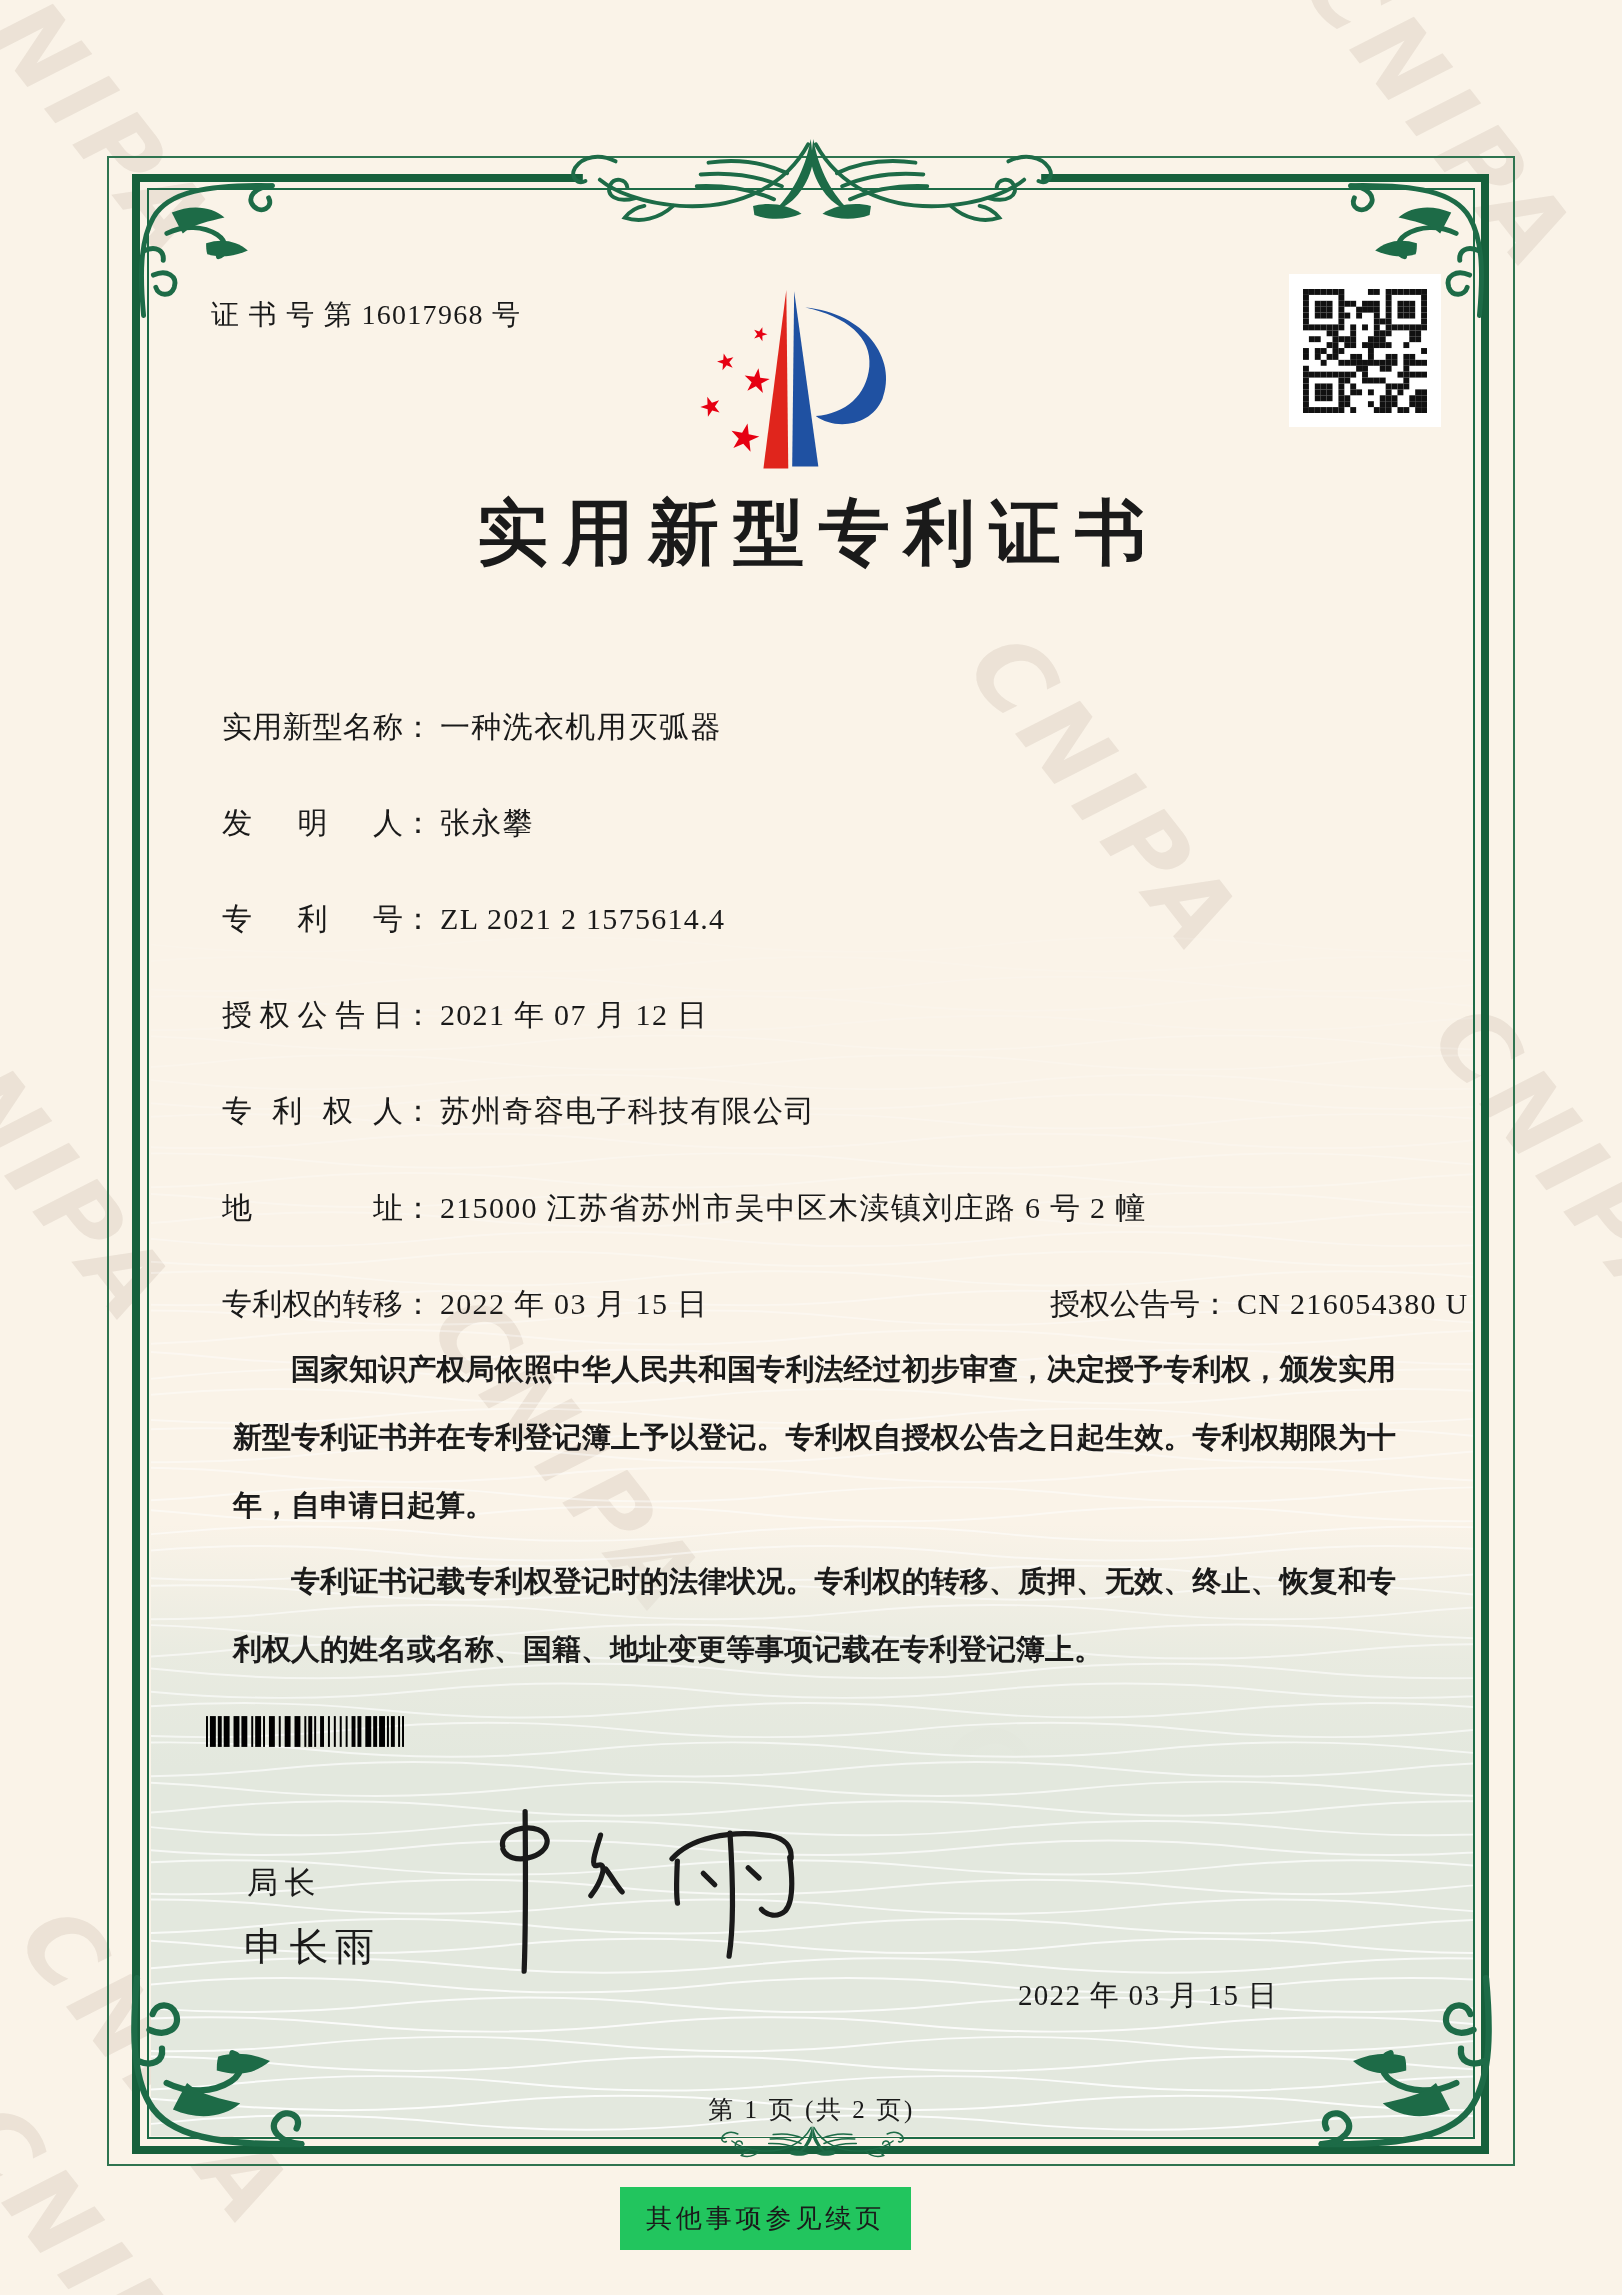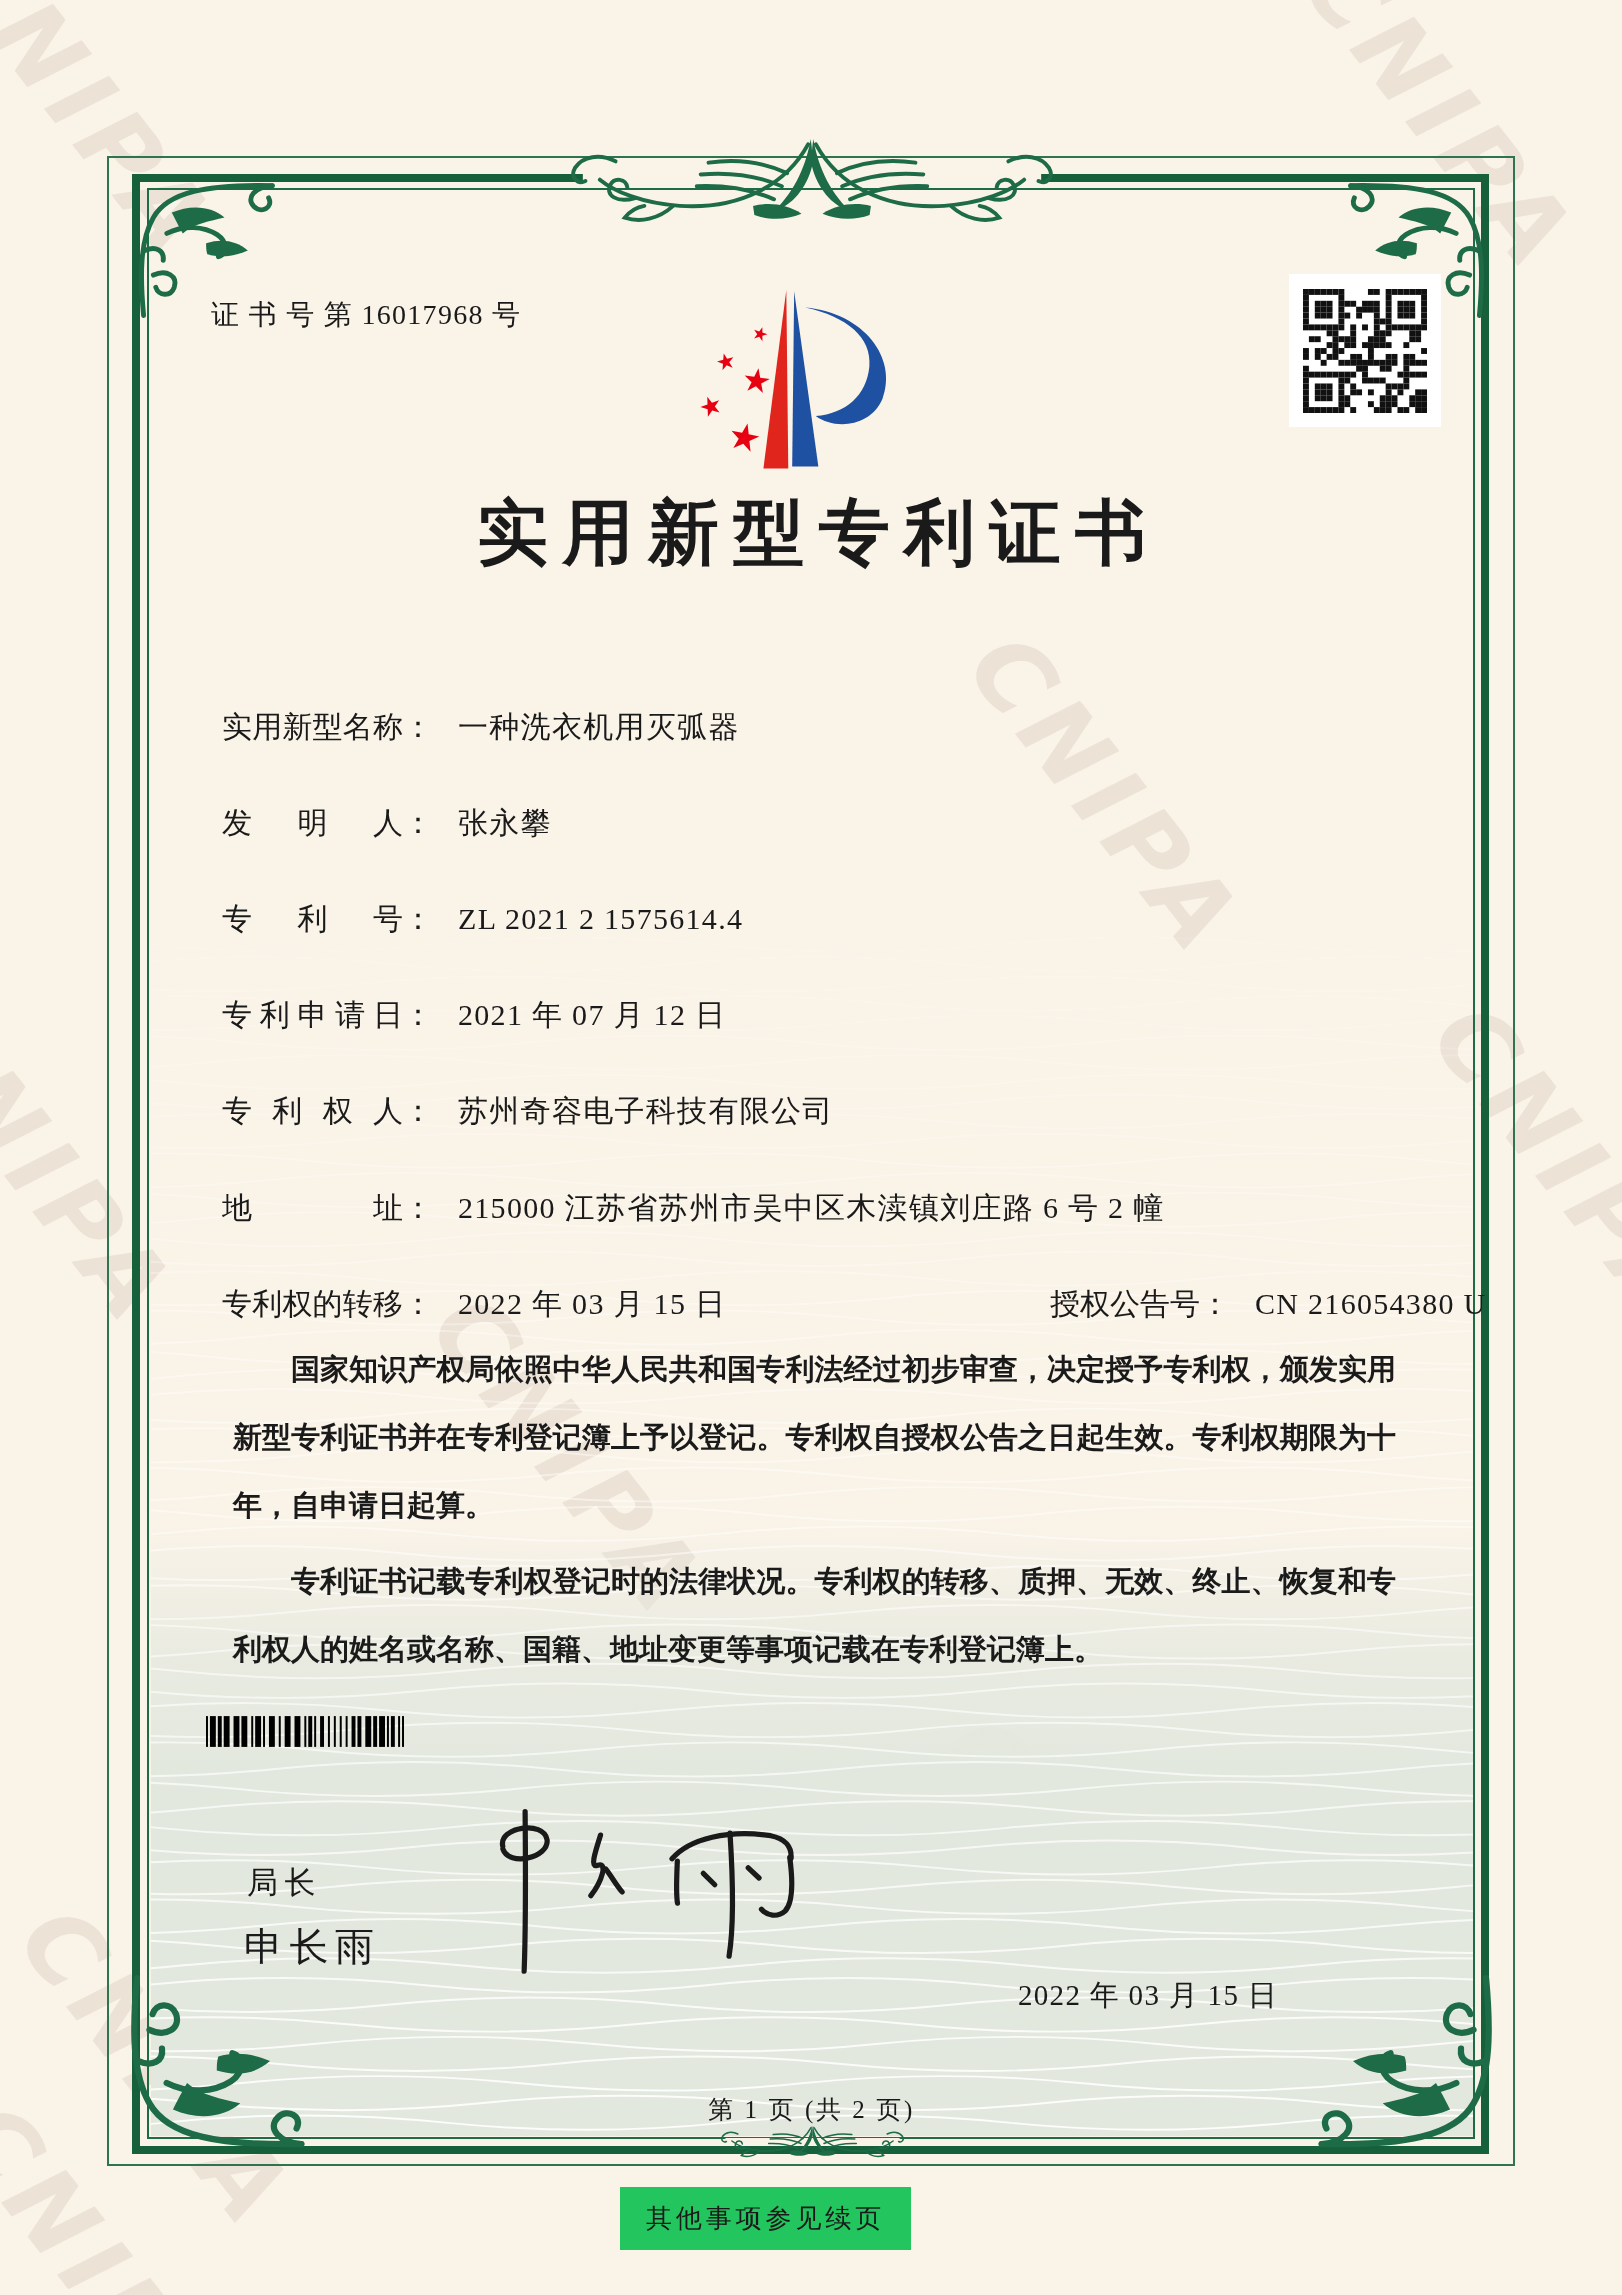--- a/index.html
+++ b/index.html
@@ -30,21 +30,21 @@
   .orn-tr{transform:scaleX(-1);}
   .orn-bl{transform:scaleY(-1);}
   .orn-br{transform:scale(-1,-1);}
   
   .certno{position:absolute;left:211px;top:296px;font-size:28px;letter-spacing:1.3px;}
   .title{position:absolute;left:0;right:0;top:486px;text-align:center;
     font-size:71px;font-weight:700;letter-spacing:14.4px;text-indent:14.4px;}
   .frow{position:absolute;left:222px;font-size:30px;white-space:nowrap;}
   .flabel{display:inline-block;width:181px;text-align:justify;text-align-last:justify;vertical-align:top;}
   .fcolon{display:inline-block;}
-  .fvalue{margin-left:25px;letter-spacing:1.3px;}
+  .fvalue{margin-left:7px;letter-spacing:1.3px;}
   .grant2{position:absolute;left:828px;top:0;}
   .paras{position:absolute;left:225px;top:1327px;width:1179px;font-size:29px;line-height:68px;text-align:justify;}
   .paras p{margin:8px;text-indent:2em;font-weight:bold;}
   
   .signer-title{position:absolute;left:247px;top:1862px;font-size:31px;letter-spacing:6.5px;}
   .signer-name{position:absolute;left:244px;top:1920px;font-size:39px;letter-spacing:6.5px;}
   .sig{position:absolute;left:406px;top:1803px;transform:rotate(-2deg);}
   .issue-date{position:absolute;left:1018px;top:1976px;font-size:29px;letter-spacing:1.3px;}
   .pageno{position:absolute;left:0;right:0;top:2093px;text-align:center;font-size:25px;letter-spacing:2.6px;}
   .footer-note{position:absolute;left:620px;top:2187px;width:291px;height:63px;background:#22c55e;
@@ -453,21 +453,21 @@
   <div class="frow" style="top:707px">
     <span class="flabel">实用新型名称</span><span class="fcolon">：</span><span class="fvalue">一种洗衣机用灭弧器</span>
   </div>
   <div class="frow" style="top:803px">
     <span class="flabel">发明人</span><span class="fcolon">：</span><span class="fvalue">张永攀</span>
   </div>
   <div class="frow" style="top:899px">
     <span class="flabel">专利号</span><span class="fcolon">：</span><span class="fvalue">ZL 2021 2 1575614.4</span>
   </div>
   <div class="frow" style="top:995px">
-    <span class="flabel">专利申请日</span><span class="fcolon">：</span><span class="fvalue">2021 年 07 月 12 日</span>
+    <span class="flabel">授权公告日</span><span class="fcolon">：</span><span class="fvalue">2021 年 07 月 12 日</span>
   </div>
   <div class="frow" style="top:1091px">
     <span class="flabel">专利权人</span><span class="fcolon">：</span><span class="fvalue">苏州奇容电子科技有限公司</span>
   </div>
   <div class="frow" style="top:1188px">
     <span class="flabel">地址</span><span class="fcolon">：</span><span class="fvalue">215000 江苏省苏州市吴中区木渎镇刘庄路 6 号 2 幢</span>
   </div>
 
   <div class="frow" style="top:1284px">
     <span class="flabel">专利权的转移</span><span class="fcolon">：</span><span class="fvalue">2022 年 03 月 15 日</span>

